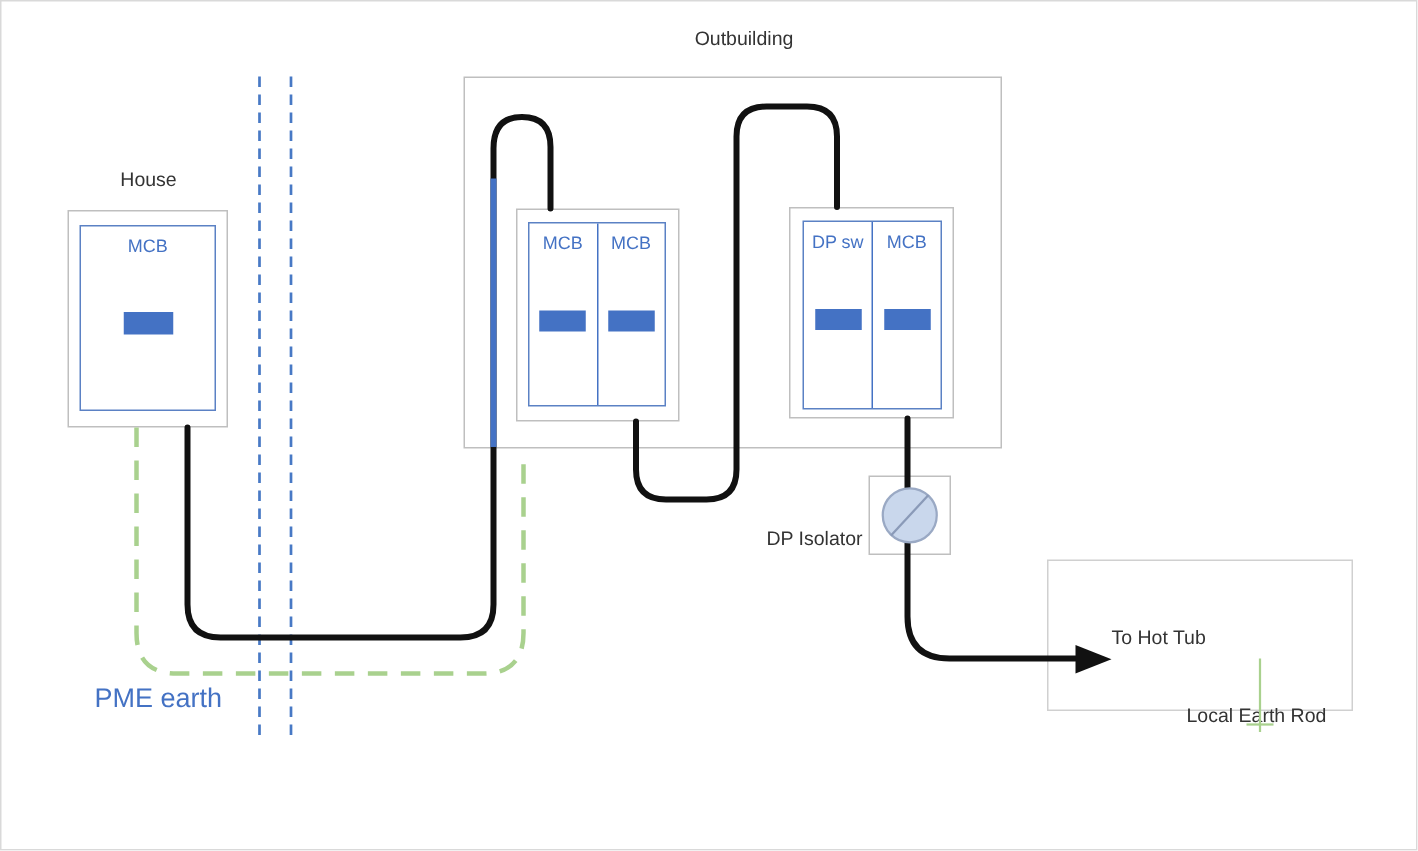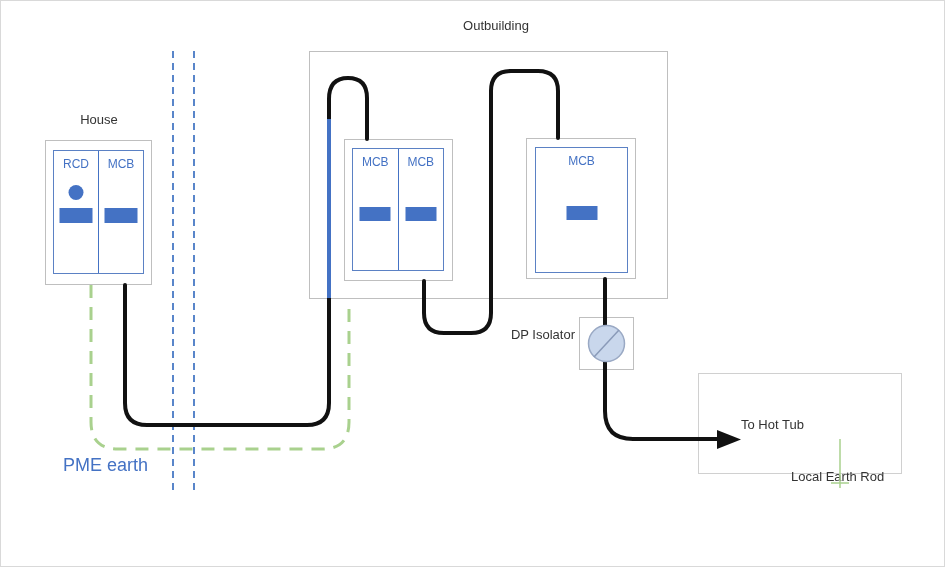--- a/index.html
+++ b/index.html
@@ -43,25 +43,20 @@
 </head>
 <body>
 
 <div id="canvas">
 
   <div class="lbl center" style="left:58px;top:111px;width:80px;">House</div>
 
   <div class="graybox" style="left:44px;top:139px;width:107px;height:145px;"></div>
 
   <div class="unit-inner house" style="left:52px;top:149px;width:91px;height:124px;">
-    <div class="cell divider">
-      <div class="cell-label">RCD</div>
-      <div class="indicator-dot"></div>
-      <div class="switch-rect"></div>
-    </div>
     <div class="cell">
       <div class="cell-label">MCB</div>
       <div class="switch-rect"></div>
     </div>
   </div>
 
   <div class="lbl center" style="left:430px;top:17px;width:130px;">Outbuilding</div>
 
   <div class="graybox" style="left:308px;top:50px;width:359px;height:248px;"></div>
 
@@ -72,28 +67,32 @@
       <div class="switch-rect"></div>
     </div>
     <div class="cell">
       <div class="cell-label">MCB</div>
       <div class="switch-rect"></div>
     </div>
   </div>
 
   <div class="graybox" style="left:525px;top:137px;width:110px;height:141px;"></div>
   <div class="unit-inner ob" style="left:534px;top:146px;width:93px;height:126px;">
+    <div class="cell divider">
+      <div class="cell-label">DP sw</div>
+      <div class="switch-rect"></div>
+    </div>
     <div class="cell">
       <div class="cell-label">MCB</div>
       <div class="switch-rect"></div>
     </div>
   </div>
 
   <div class="graybox" style="left:578px;top:316px;width:55px;height:53px;"></div>
-  <div class="lbl" style="left:498px;top:326px;width:76px;text-align:right;">DP Isolator</div>
+  <div class="lbl" style="left:498px;top:350px;width:76px;text-align:right;">DP Isolator</div>
 
   <div class="graybox" style="left:697px;top:372px;width:204px;height:101px;border-color:#d0d0d0;"></div>
   <div class="lbl" style="left:740px;top:416px;">To Hot Tub</div>
   <div class="lbl" style="left:790px;top:468px;">Local Earth Rod</div>
 
   <div class="lbl blue" style="left:62px;top:457px;font-size:18px;">PME earth</div>
 
   <svg class="overlay" width="943" height="565" viewBox="0 0 943 565">
 
     <g stroke="#4879C5" stroke-width="1.8" stroke-dasharray="7 5" fill="none">

